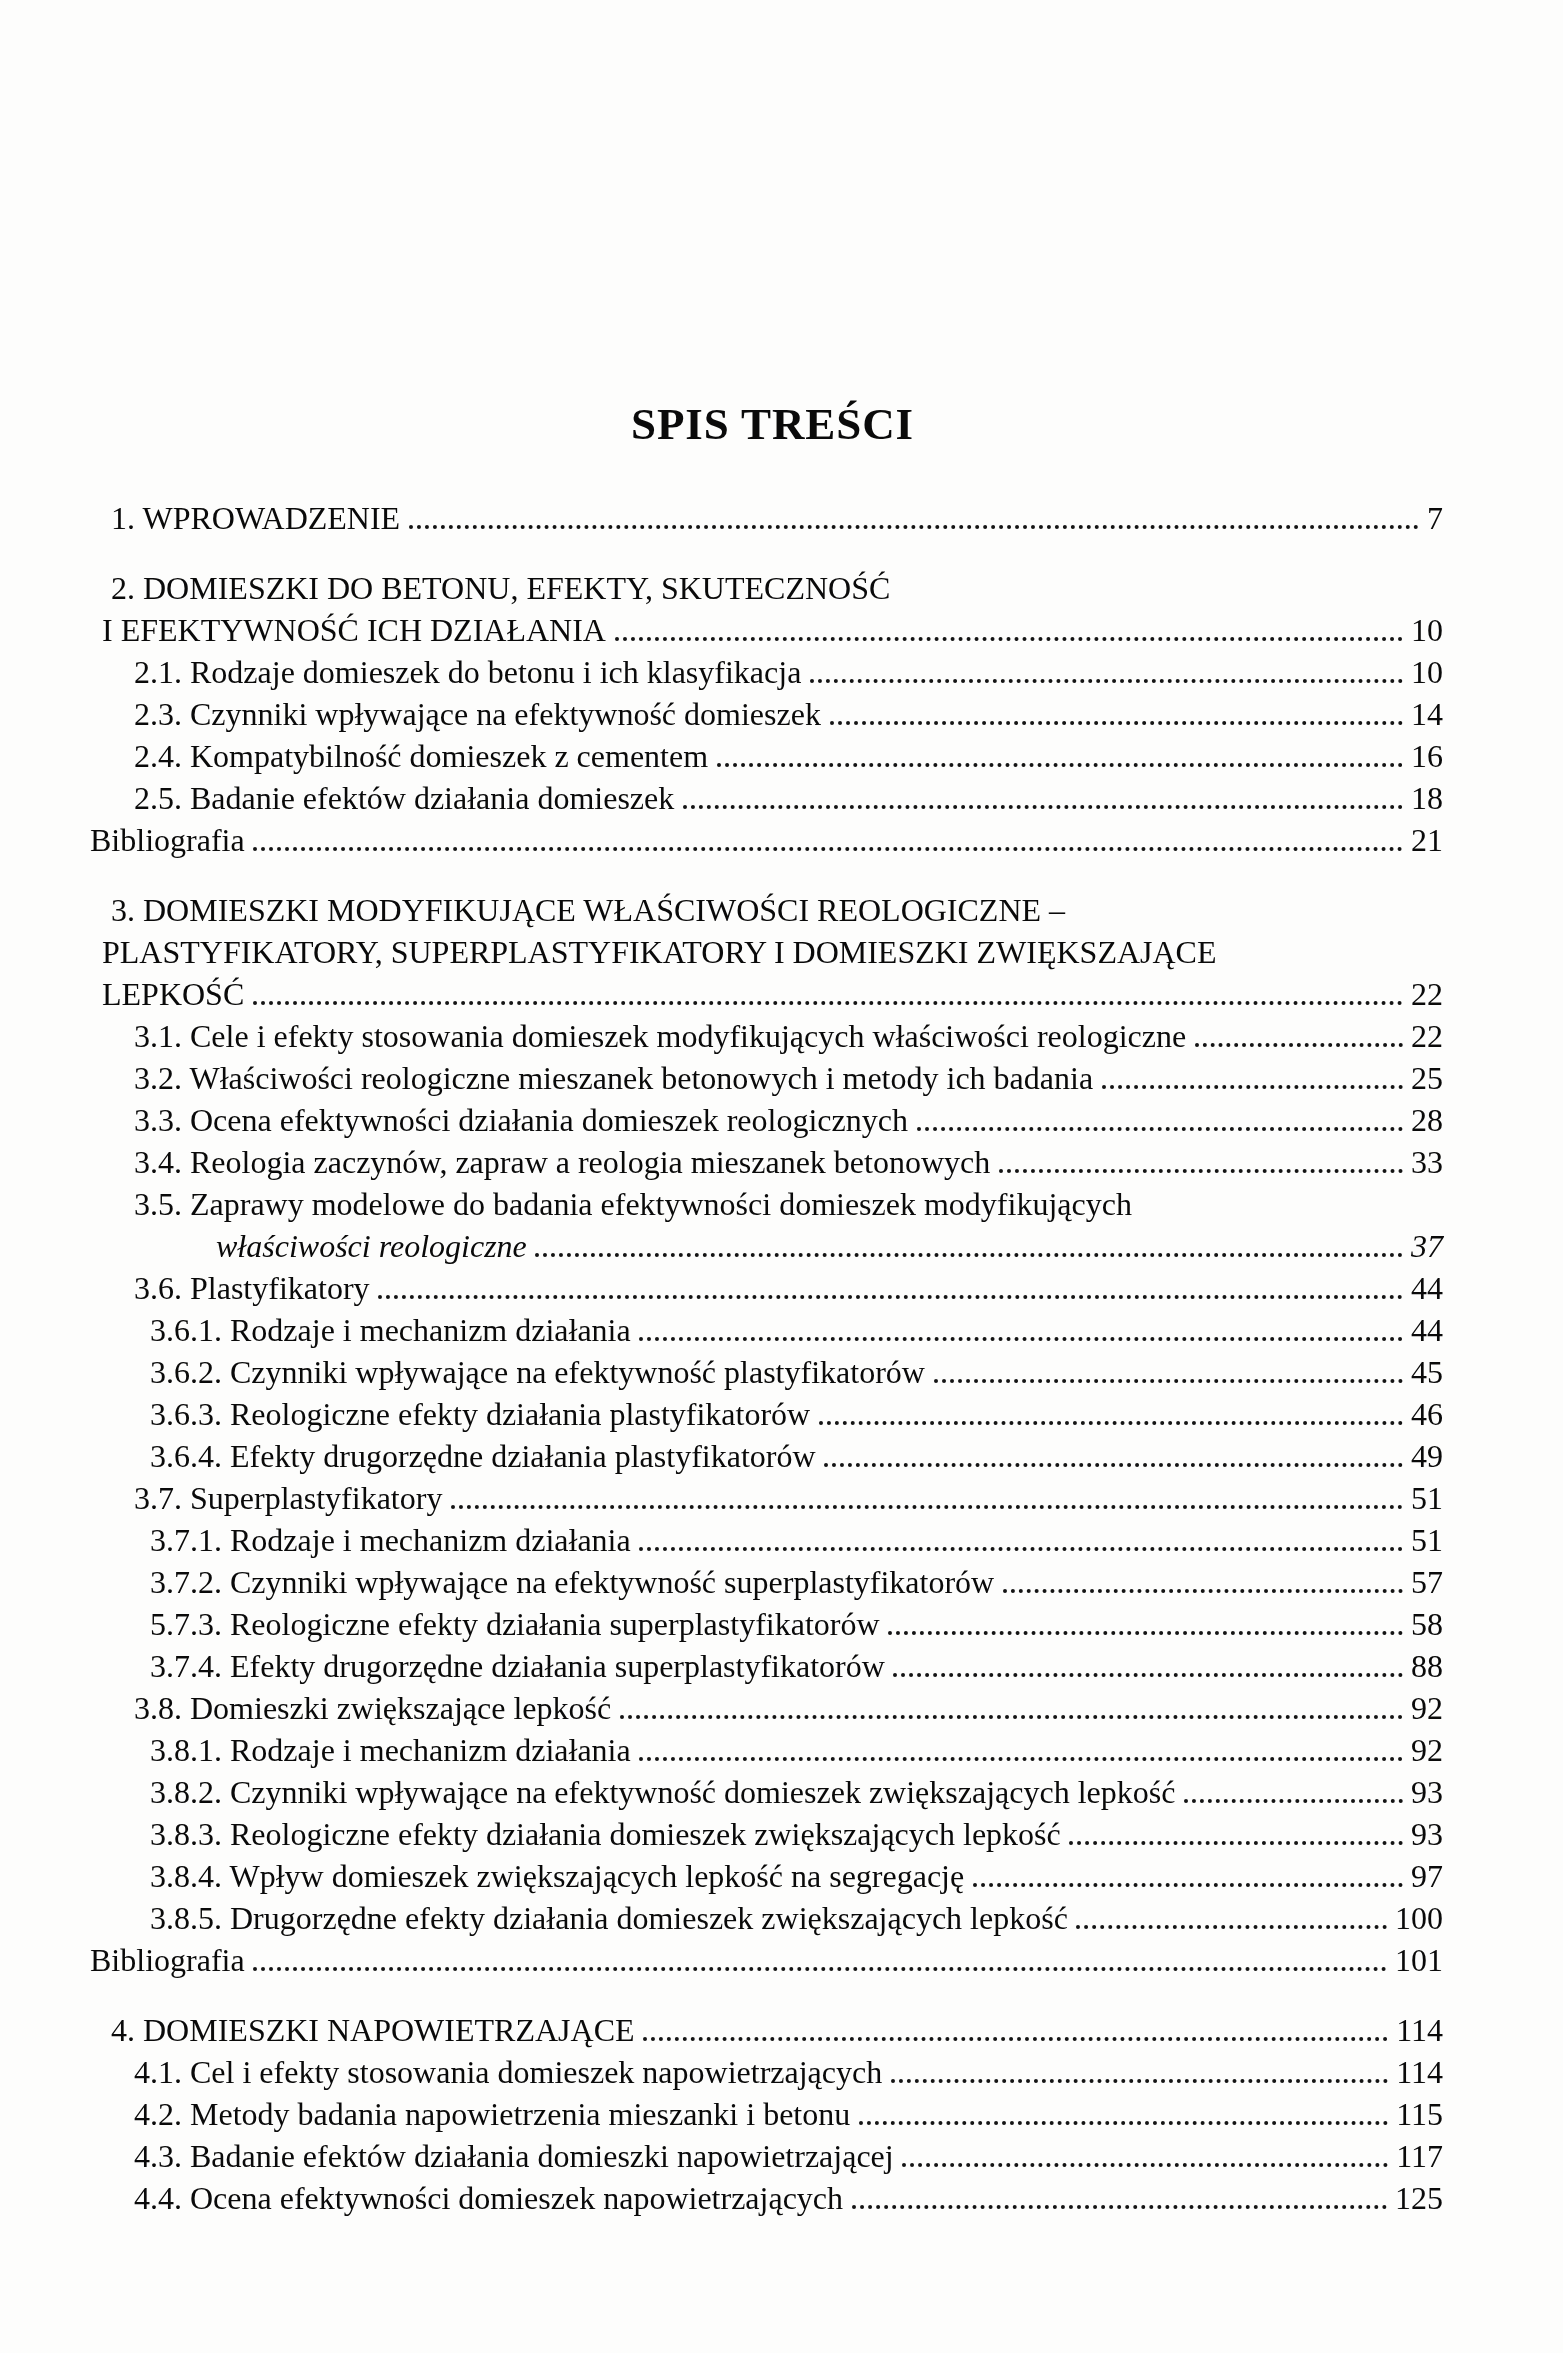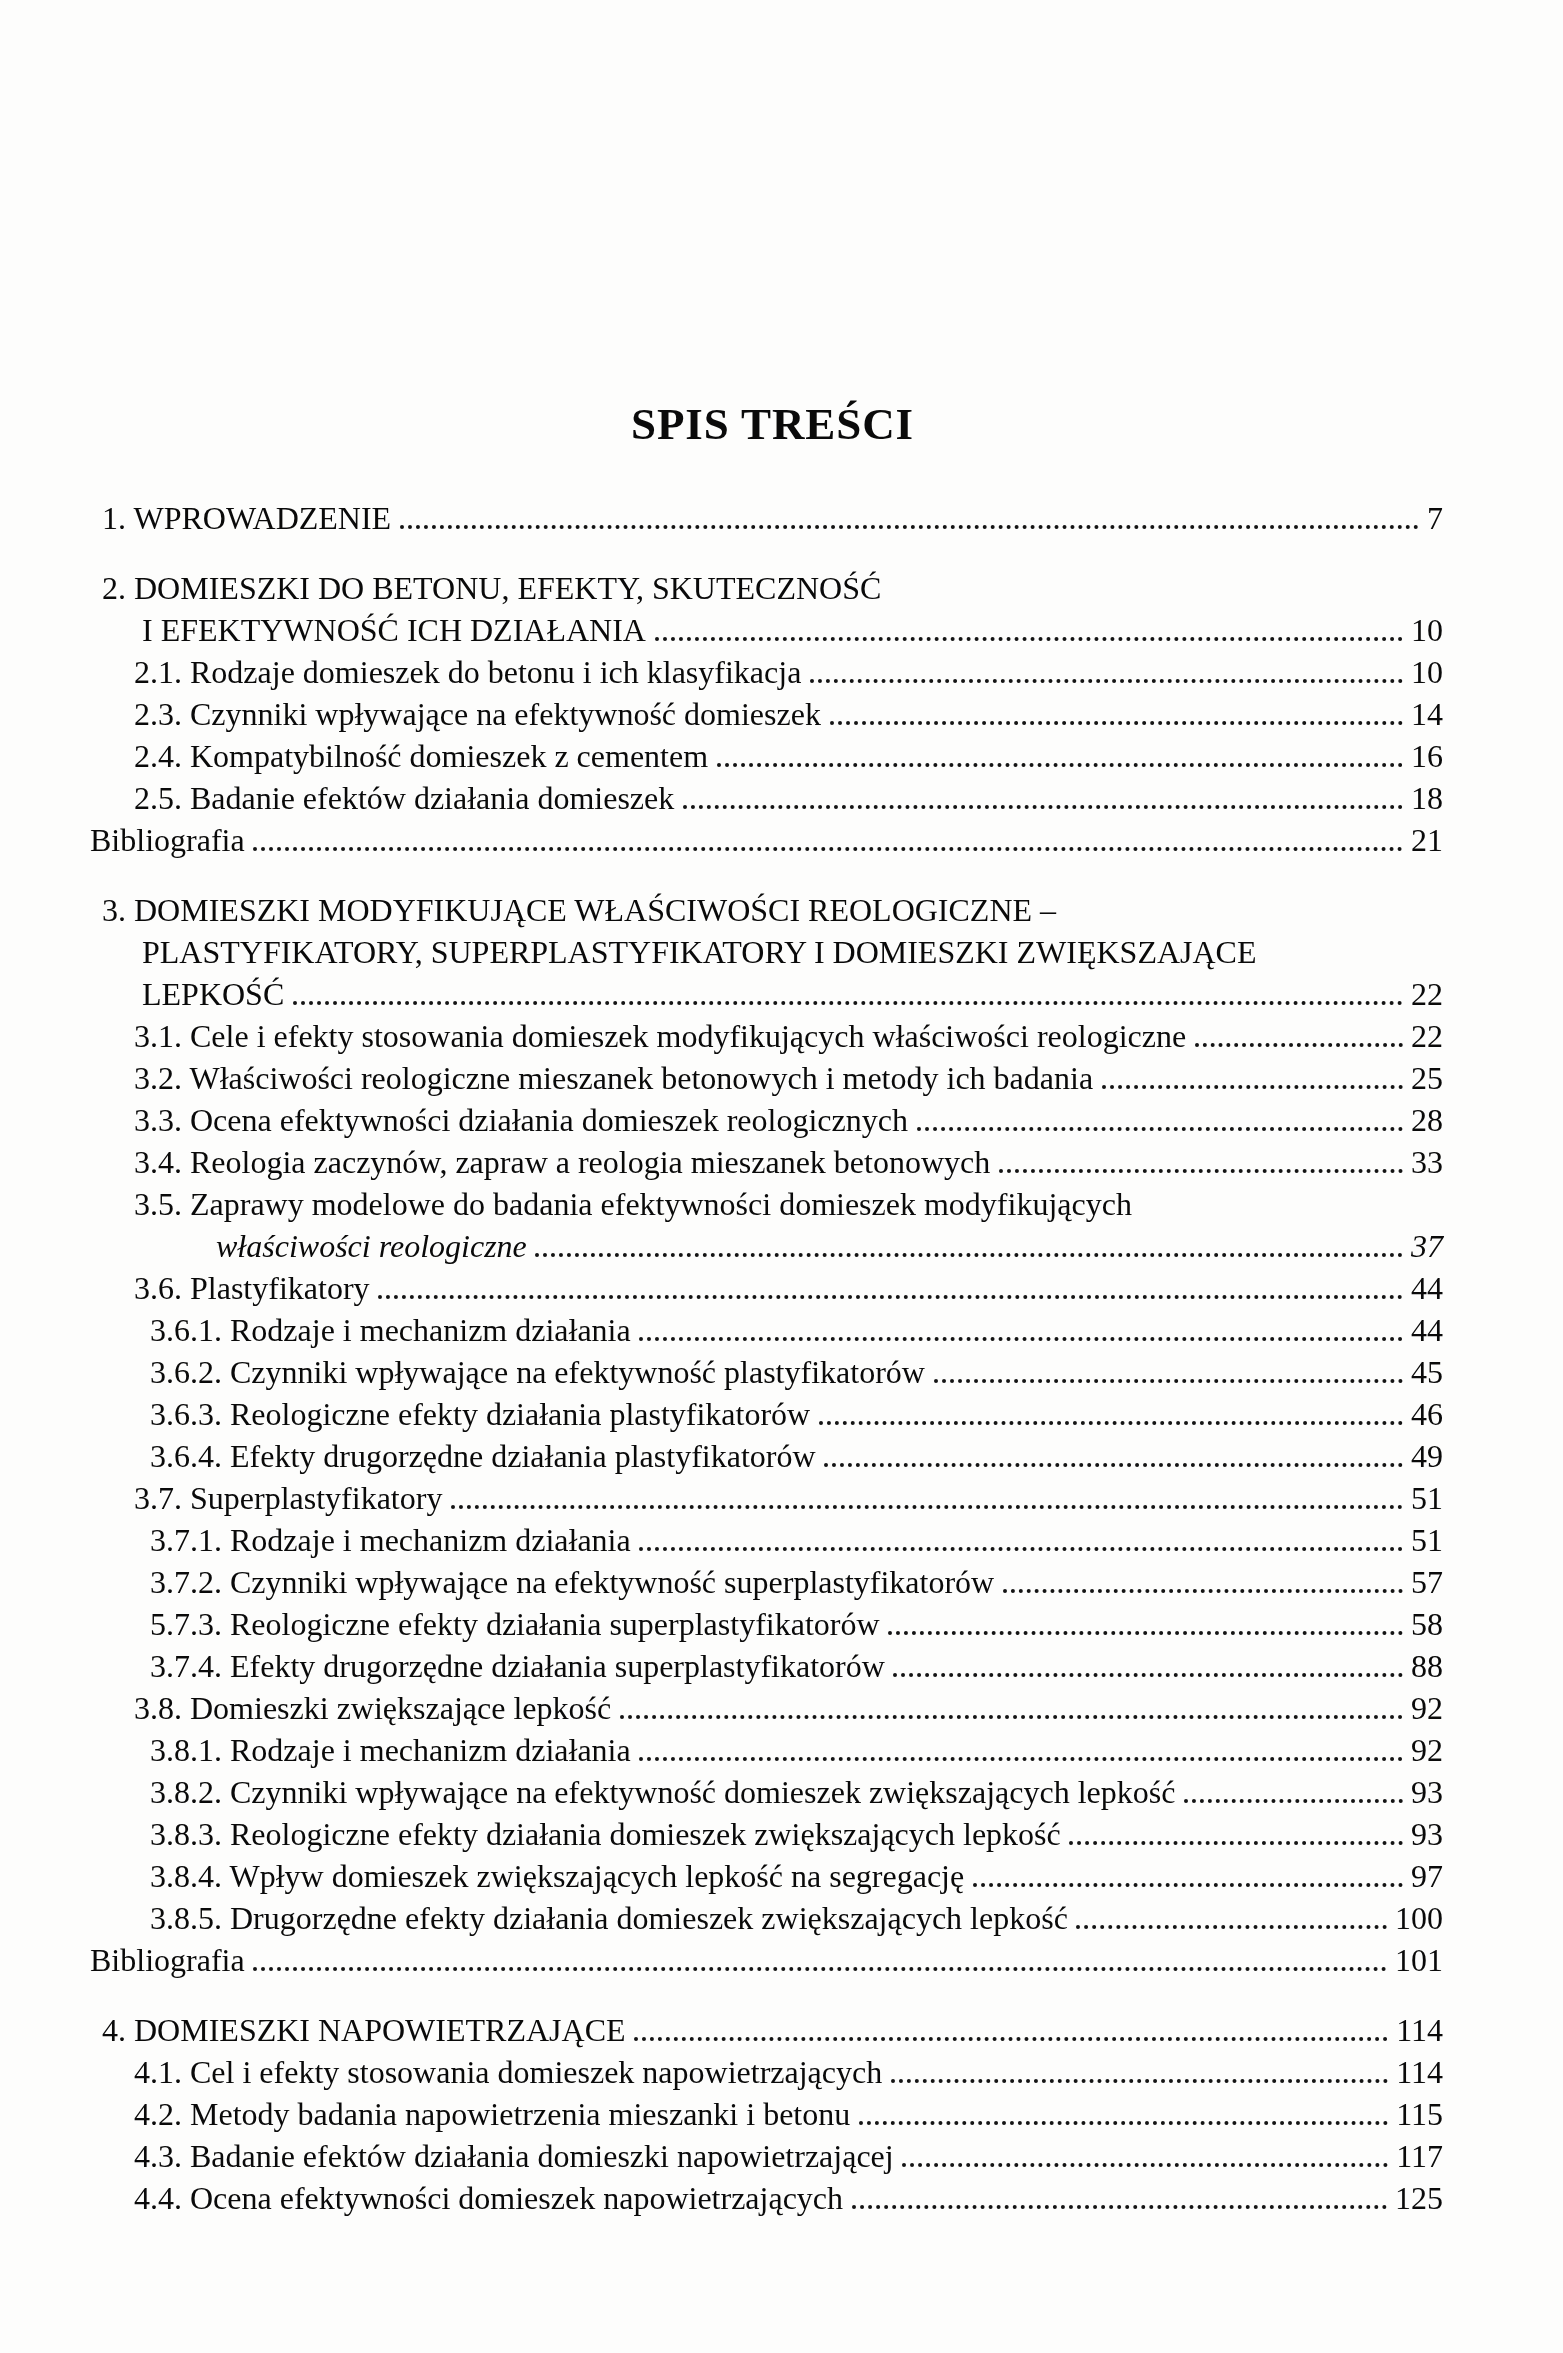--- a/index.html
+++ b/index.html
@@ -49,22 +49,22 @@
     border-bottom: 4.3px dotted #141414;
     margin: 0 7.8px 0 8.6px;
     align-self: baseline;
   }
   .pg {
     flex: 0 0 auto;
     text-align: right;
     white-space: nowrap;
   }
   
-  .i-l0  { margin-left: 0; }
-  .i-c0  { margin-left: 40px; }
+  .i-l0  { margin-left: 9px; }
+  .i-c0  { }
   .i-l1  { margin-left: 32px; }
   .i-c1  { margin-left: 114px; font-style: italic; }
   .i-l2  { margin-left: 48px; }
   .i-bib { margin-left: -12px; }
   .gap   { margin-top: 28px; }
 </style>
 </head>
 <body>
 
 <div class="sheet">

